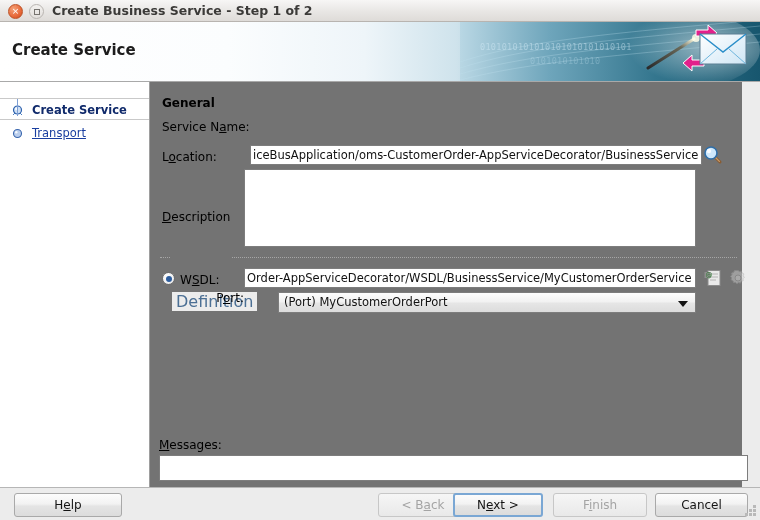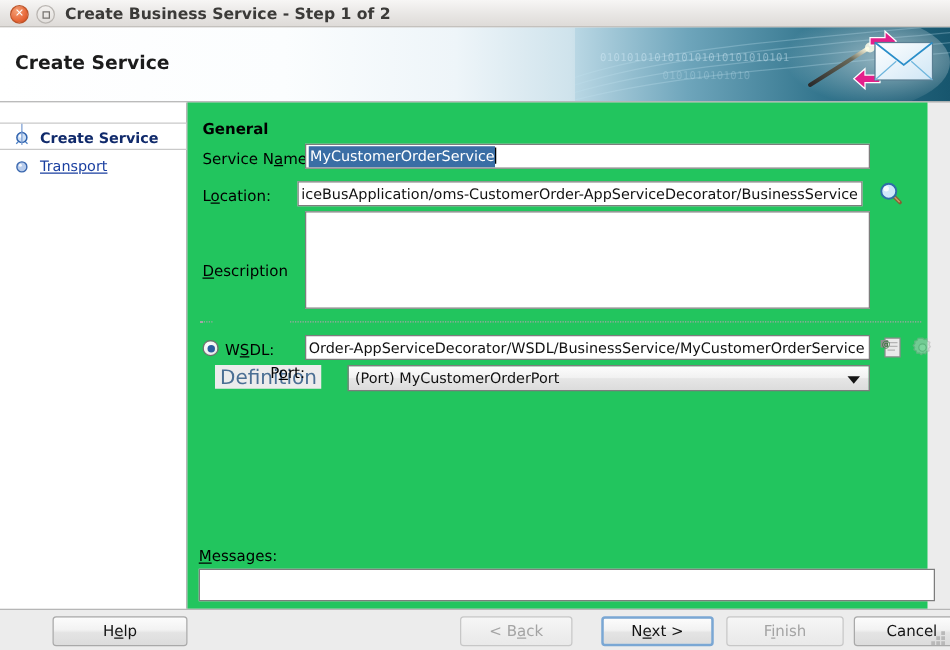--- a/index.html
+++ b/index.html
@@ -141,21 +141,21 @@
   }
   .tree-connector {
     position: absolute; left: 17px; top: 17px;
     width: 1px; height: 17px;
     background: #7d9fd4;
   }
 
   .content {
     position: absolute; left: 150px; top: 82px;
     width: 592px; height: 405px;
-    background: #22c55e;
+    background: #737373;
     box-sizing: border-box;
   }
 
   .group-title {
     position: absolute;
     font-size: 12px;
     font-weight: bold;
     color: #000000;
     white-space: nowrap;
   }
@@ -262,21 +262,20 @@
     height: 24px;
     background: linear-gradient(to bottom, #fcfcfc 0%, #f2f2f2 45%, #e4e4e4 55%, #dcdcdc 100%);
     border: 1px solid #a9a9a9;
     border-radius: 3px;
     box-sizing: border-box;
     font-size: 12px;
     color: #141414;
     text-align: center;
     line-height: 22px;
     white-space: nowrap;
-    margin-left: 28px;
   }
   .btn.focused {
     border: 2px solid #7aa7d4;
     line-height: 20px;
   }
   .btn.disabled {
     color: #a4a4a4;
     background: linear-gradient(to bottom, #f6f6f6 0%, #efefef 50%, #e9e9e9 100%);
     border-color: #c7c7c7;
   }
@@ -387,24 +386,23 @@
       </span>
       <span class="tree-label link">Transport</span>
     </div>
   </div>
 
   <div class="content">
 
     <div class="group-title" style="left:12px; top:14px;">General</div>
 
     <div class="field-label" style="left:12px; top:38px;"><span>Service N</span><span class="mn">a</span><span>me:</span></div>
-    <div class="txt" style="left:94px; top:33px; width:452px; height:20px;"><span class="sel-text">MyCustomerOrderService</span><span class="caret"></span></div>
 
     <div class="field-label" style="left:12px; top:68px;"><span>L</span><span class="mn">o</span><span>cation:</span></div>
-    <div class="txt" style="left:88px; top:63px; width:452px; height:20px;">iceBusApplication/oms-CustomerOrder-AppServiceDecorator/BusinessService</div>
+    <div class="txt" style="left:100px; top:63px; width:452px; height:20px;">iceBusApplication/oms-CustomerOrder-AppServiceDecorator/BusinessService</div>
     <span style="position:absolute; left:553px; top:63px; width:20px; height:20px;">
       <svg width="20" height="20" viewBox="0 0 20 20">
         <path d="M11.5,11.5 L17,17" stroke="#8a5c32" stroke-width="3" stroke-linecap="round"></path>
         <path d="M12,12 L16.4,16.4" stroke="#c59a6a" stroke-width="1.3" stroke-linecap="round"></path>
         <circle cx="8" cy="8" r="6" fill="#cfe8fb" stroke="#2f6ea8" stroke-width="1.6"></circle>
         <circle cx="6" cy="6" r="2.2" fill="#ffffff" fill-opacity="0.85"></circle>
       </svg>
     </span>
 
     <div class="field-label" style="left:12px; top:92px;margin-top:36px;"><span class="mn">D</span><span>escription</span></div>
@@ -440,21 +438,21 @@
       <span class="combo-arrow"></span>
     </div>
 
     <div class="field-label" style="left:9px; top:356px;"><span class="mn">M</span><span>essages:</span></div>
     <div class="textarea" style="left:9px; top:373px; width:589px; height:26px;"></div>
   </div>
 
   <div class="footer-sep"></div>
   <div class="footer">
     <div class="btn" style="left:14px; top:5px; width:108px;"><span>H</span><span class="mn">e</span><span>lp</span></div>
-    <div class="btn disabled" style="left:340px; top:5px; width:90px;"><span>&lt; B</span><span class="mn">a</span><span>ck</span></div>
+    <div class="btn disabled" style="left:378px; top:5px; width:90px;"><span>&lt; B</span><span class="mn">a</span><span>ck</span></div>
     <div class="btn focused" style="left:453px; top:5px; width:90px;"><span>N</span><span class="mn">e</span><span>xt &gt;</span></div>
     <div class="btn disabled" style="left:553px; top:5px; width:94px;"><span>F</span><span class="mn">i</span><span>nish</span></div>
     <div class="btn" style="left:655px; top:5px; width:93px;">Cancel</div>
     <span class="grip">
       <i style="left:9px; top:1px;"></i>
       <i style="left:5px; top:5px;"></i>
         <i style="left:9px; top:5px;"></i>
       <i style="left:1px; top:9px;"></i>
         <i style="left:5px; top:9px;"></i>
         <i style="left:9px; top:9px;"></i>

